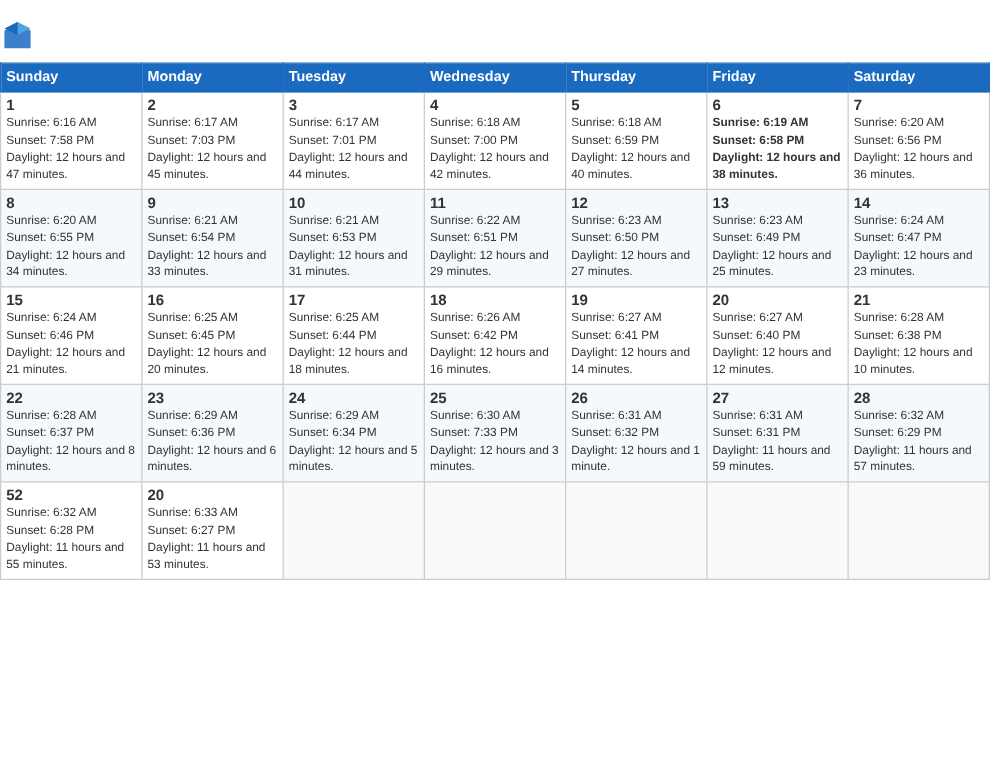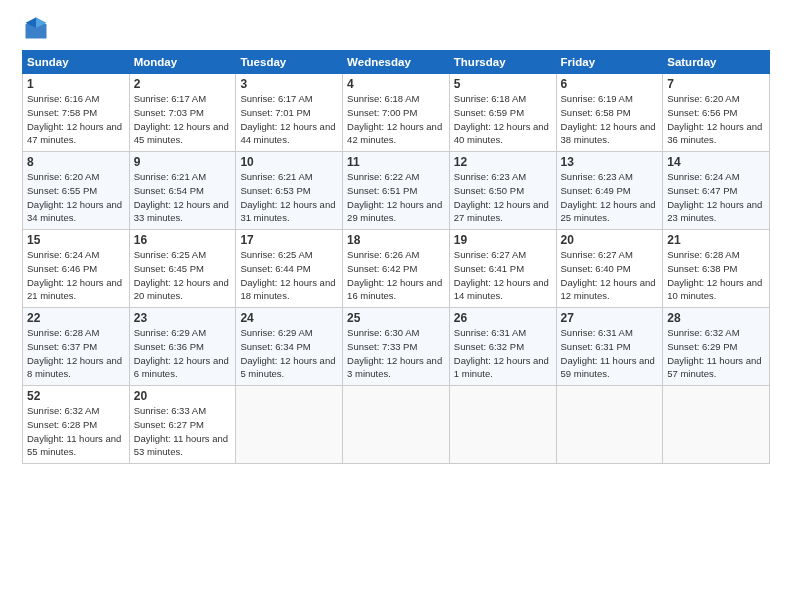--- a/index.html
+++ b/index.html
@@ -5,21 +5,21 @@
     * { margin: 0; padding: 0; box-sizing: border-box; }
     body {
       font-family: Arial, sans-serif;
       background: #fff;
       width: 792px;
       height: 612px;
       overflow: hidden;
     }
     .container {
       width: 792px;
-      padding: 10px 22px;
+      padding: 10px 0;
     }
     .header {
       display: flex;
       justify-content: space-between;
       align-items: flex-start;
       margin-bottom: 8px;
     }
     .logo {
       display: flex;
       align-items: center;
@@ -158,21 +158,21 @@
 Daylight: 12 hours and 42 minutes.</div>
           </td>
           <td>
             <span class="day-num">5</span>
             <div class="day-info" style="white-space: pre-line;">Sunrise: 6:18 AM
 Sunset: 6:59 PM
 Daylight: 12 hours and 40 minutes.</div>
           </td>
           <td>
             <span class="day-num">6</span>
-            <div class="day-info" style="white-space: pre-line;">Sunrise: 6:19 AM
+            <div class="day-info" style="white-space: pre-line; font-weight: bold;">Sunrise: 6:19 AM
 Sunset: 6:58 PM
 Daylight: 12 hours and 38 minutes.</div>
           </td>
           <td>
             <span class="day-num">7</span>
             <div class="day-info" style="white-space: pre-line;">Sunrise: 6:20 AM
 Sunset: 6:56 PM
 Daylight: 12 hours and 36 minutes.</div>
           </td>
         </tr>

